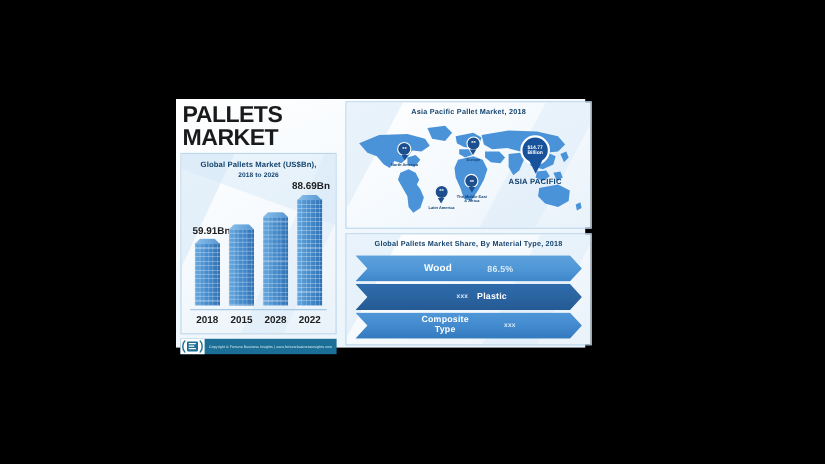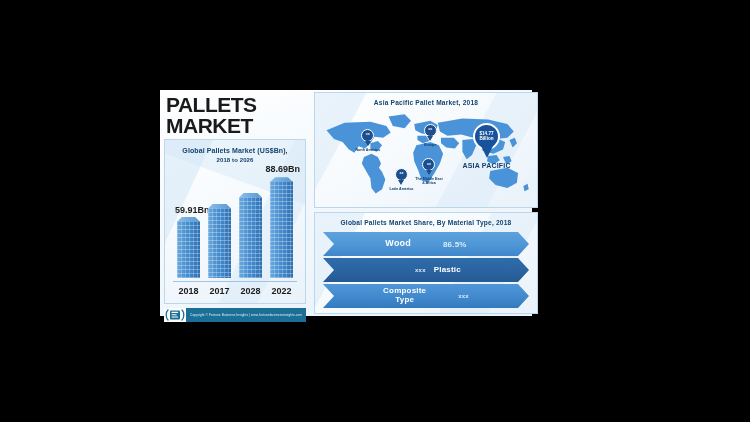--- a/index.html
+++ b/index.html
@@ -204,21 +204,21 @@
             <div class="bar-wrap">
               <div class="bar" style="height:88%">
                 <div class="bar-label lab-last" style="top:-17px">88.69Bn</div>
               </div>
             </div>
 
           </div>
 
           <div class="xaxis">
             <span>2018</span>
-            <span>2017</span>
+            <span>2015</span>
             <span>2028</span>
             <span>2022</span>
           </div>
         </div>
       </div>
 
       <div class="logo-strip">
         <div class="logo-mark">
           <svg width="20" height="12" viewBox="0 0 20 12" aria-hidden="true">
             <path d="M3 1 C0.6 3, 0.6 9, 3 11" stroke="#1b6f96" stroke-width="1.3" fill="none" stroke-linecap="round"></path>

